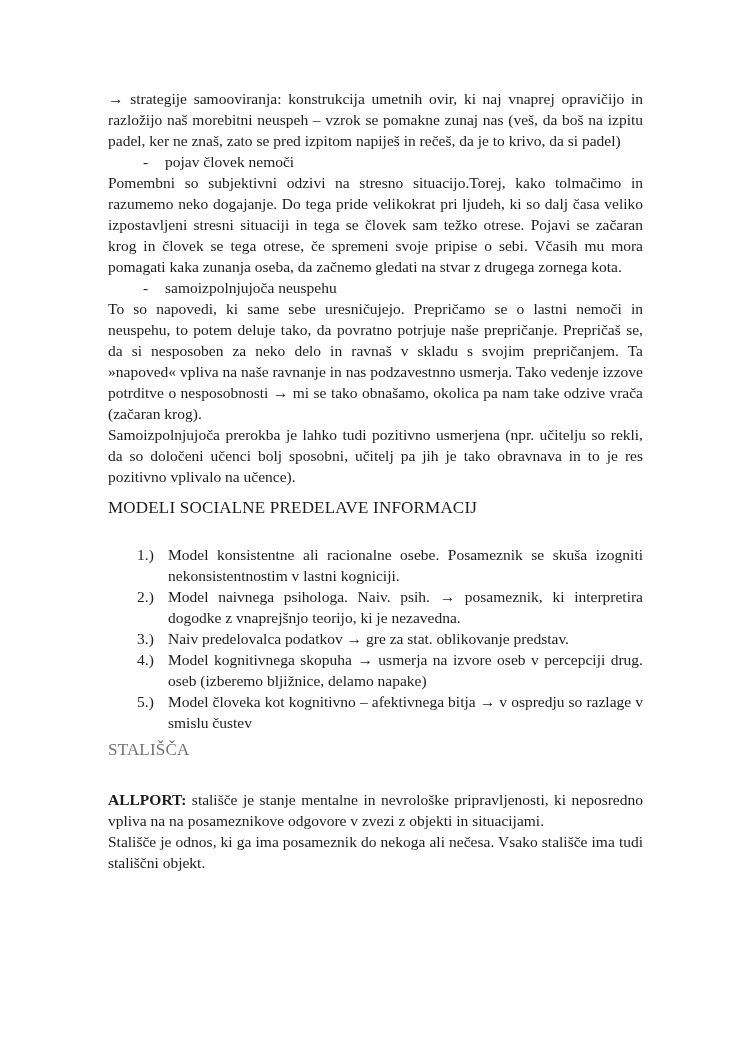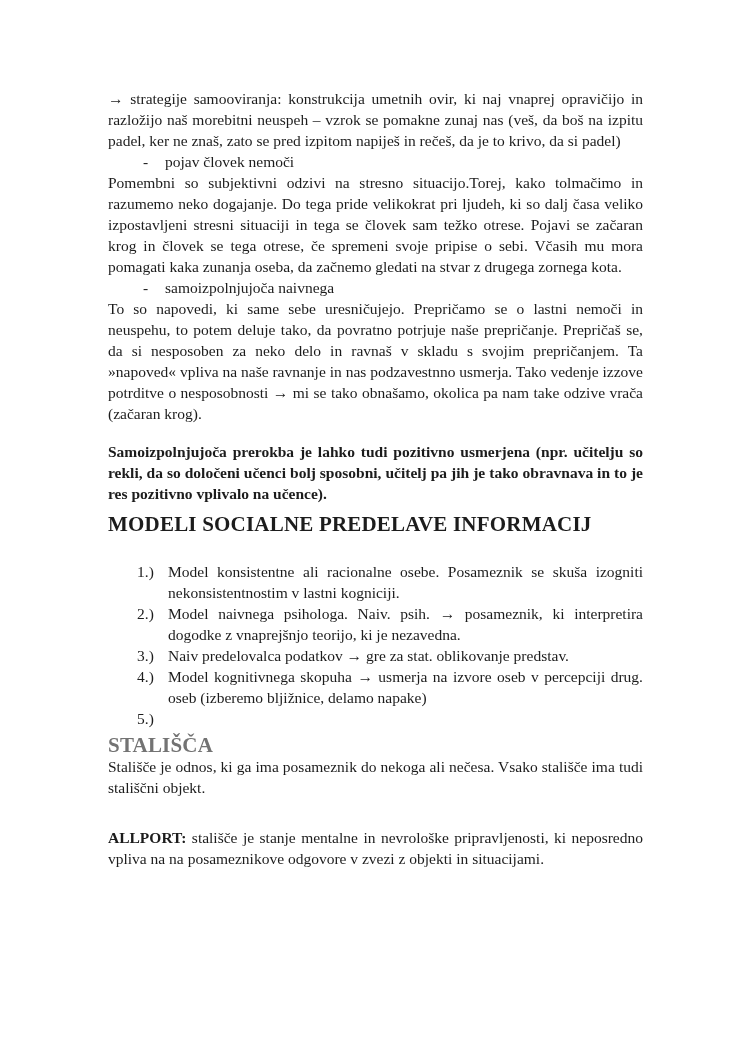--- a/index.html
+++ b/index.html
@@ -30,28 +30,26 @@
   .bullet-row {
     display: flex;
     padding-left: 35px;
     margin: 0;
   }
   .bullet-marker {
     flex: none;
     width: 22px;
   }
   .p-positive {
-    margin-top: 17px;
-    font-weight: bold;
   }
   .heading {
     margin: 0;
-    font-size: 21px;
+    font-size: 17px;
     line-height: 21px;
-    font-weight: bold;
+    font-weight: normal;
     color: #1c1c1c;
     letter-spacing: 0.2px;
   }
   .h-models {
     margin: 10px 0 26px 0;
   }
   .h-stalisca {
     margin: 6px 0 0 0;
     color: #737373;
   }
@@ -89,21 +87,21 @@
 
   <div class="bullet-row">
     <span class="bullet-marker">-</span>
     <span class="bullet-label">pojav človek nemoči</span>
   </div>
 
   <p class="para">Pomembni so subjektivni odzivi na stresno situacijo.Torej, kako tolmačimo in razumemo neko dogajanje. Do tega pride velikokrat pri ljudeh, ki so dalj časa veliko izpostavljeni stresni situaciji in tega se človek sam težko otrese. Pojavi se začaran krog in človek se tega otrese, če spremeni svoje pripise o sebi. Včasih mu mora pomagati kaka zunanja oseba, da začnemo gledati na stvar z drugega zornega kota.</p>
 
   <div class="bullet-row">
     <span class="bullet-marker">-</span>
-    <span class="bullet-label">samoizpolnjujoča naivnega</span>
+    <span class="bullet-label">samoizpolnjujoča neuspehu</span>
   </div>
 
   <p class="para">To so napovedi, ki same sebe uresničujejo. Prepričamo se o lastni nemoči in neuspehu, to potem deluje tako, da povratno potrjuje naše prepričanje. Prepričaš se, da si nesposoben za neko delo in ravnaš v skladu s svojim prepričanjem. Ta »napoved« vpliva na naše ravnanje in nas podzavestnno usmerja. Tako vedenje izzove potrditve o nesposobnosti → mi se tako obnašamo, okolica pa nam take odzive vrača (začaran krog).</p>
 
   <p class="para p-positive">Samoizpolnjujoča prerokba je lahko tudi pozitivno usmerjena (npr. učitelju so rekli, da so določeni učenci bolj sposobni, učitelj pa jih je tako obravnava in to je res pozitivno vplivalo na učence).</p>
 
   <h2 class="heading h-models">MODELI SOCIALNE PREDELAVE INFORMACIJ</h2>
 
   <ol class="numlist">
     <li class="list-item">
@@ -117,22 +115,23 @@
     <li class="list-item">
       <span class="list-number">3.)</span>
       <div class="list-text">Naiv predelovalca podatkov → gre za stat. oblikovanje predstav.</div>
     </li>
     <li class="list-item">
       <span class="list-number">4.)</span>
       <div class="list-text">Model kognitivnega skopuha → usmerja na izvore oseb v percepciji drug. oseb (izberemo bljižnice, delamo napake)</div>
     </li>
     <li class="list-item">
       <span class="list-number">5.)</span>
+      <div class="list-text">Model človeka kot kognitivno – afektivnega bitja → v ospredju so razlage v smislu čustev</div>
     </li>
   </ol>
 
   <h2 class="heading h-stalisca">STALIŠČA</h2>
 
+  <p class="para p-allport"><span class="allport-label">ALLPORT:</span><span> stališče je stanje mentalne in nevrološke pripravljenosti, ki neposredno vpliva na na posameznikove odgovore v zvezi z objekti in situacijami.</span></p>
+
   <p class="para">Stališče je odnos, ki ga ima posameznik do nekoga ali nečesa. Vsako stališče ima tudi stališčni objekt.</p>
-
-  <p class="para p-allport"><span class="allport-label">ALLPORT:</span><span> stališče je stanje mentalne in nevrološke pripravljenosti, ki neposredno vpliva na na posameznikove odgovore v zvezi z objekti in situacijami.</span></p>
 
 </div>
 
 </body></html>

